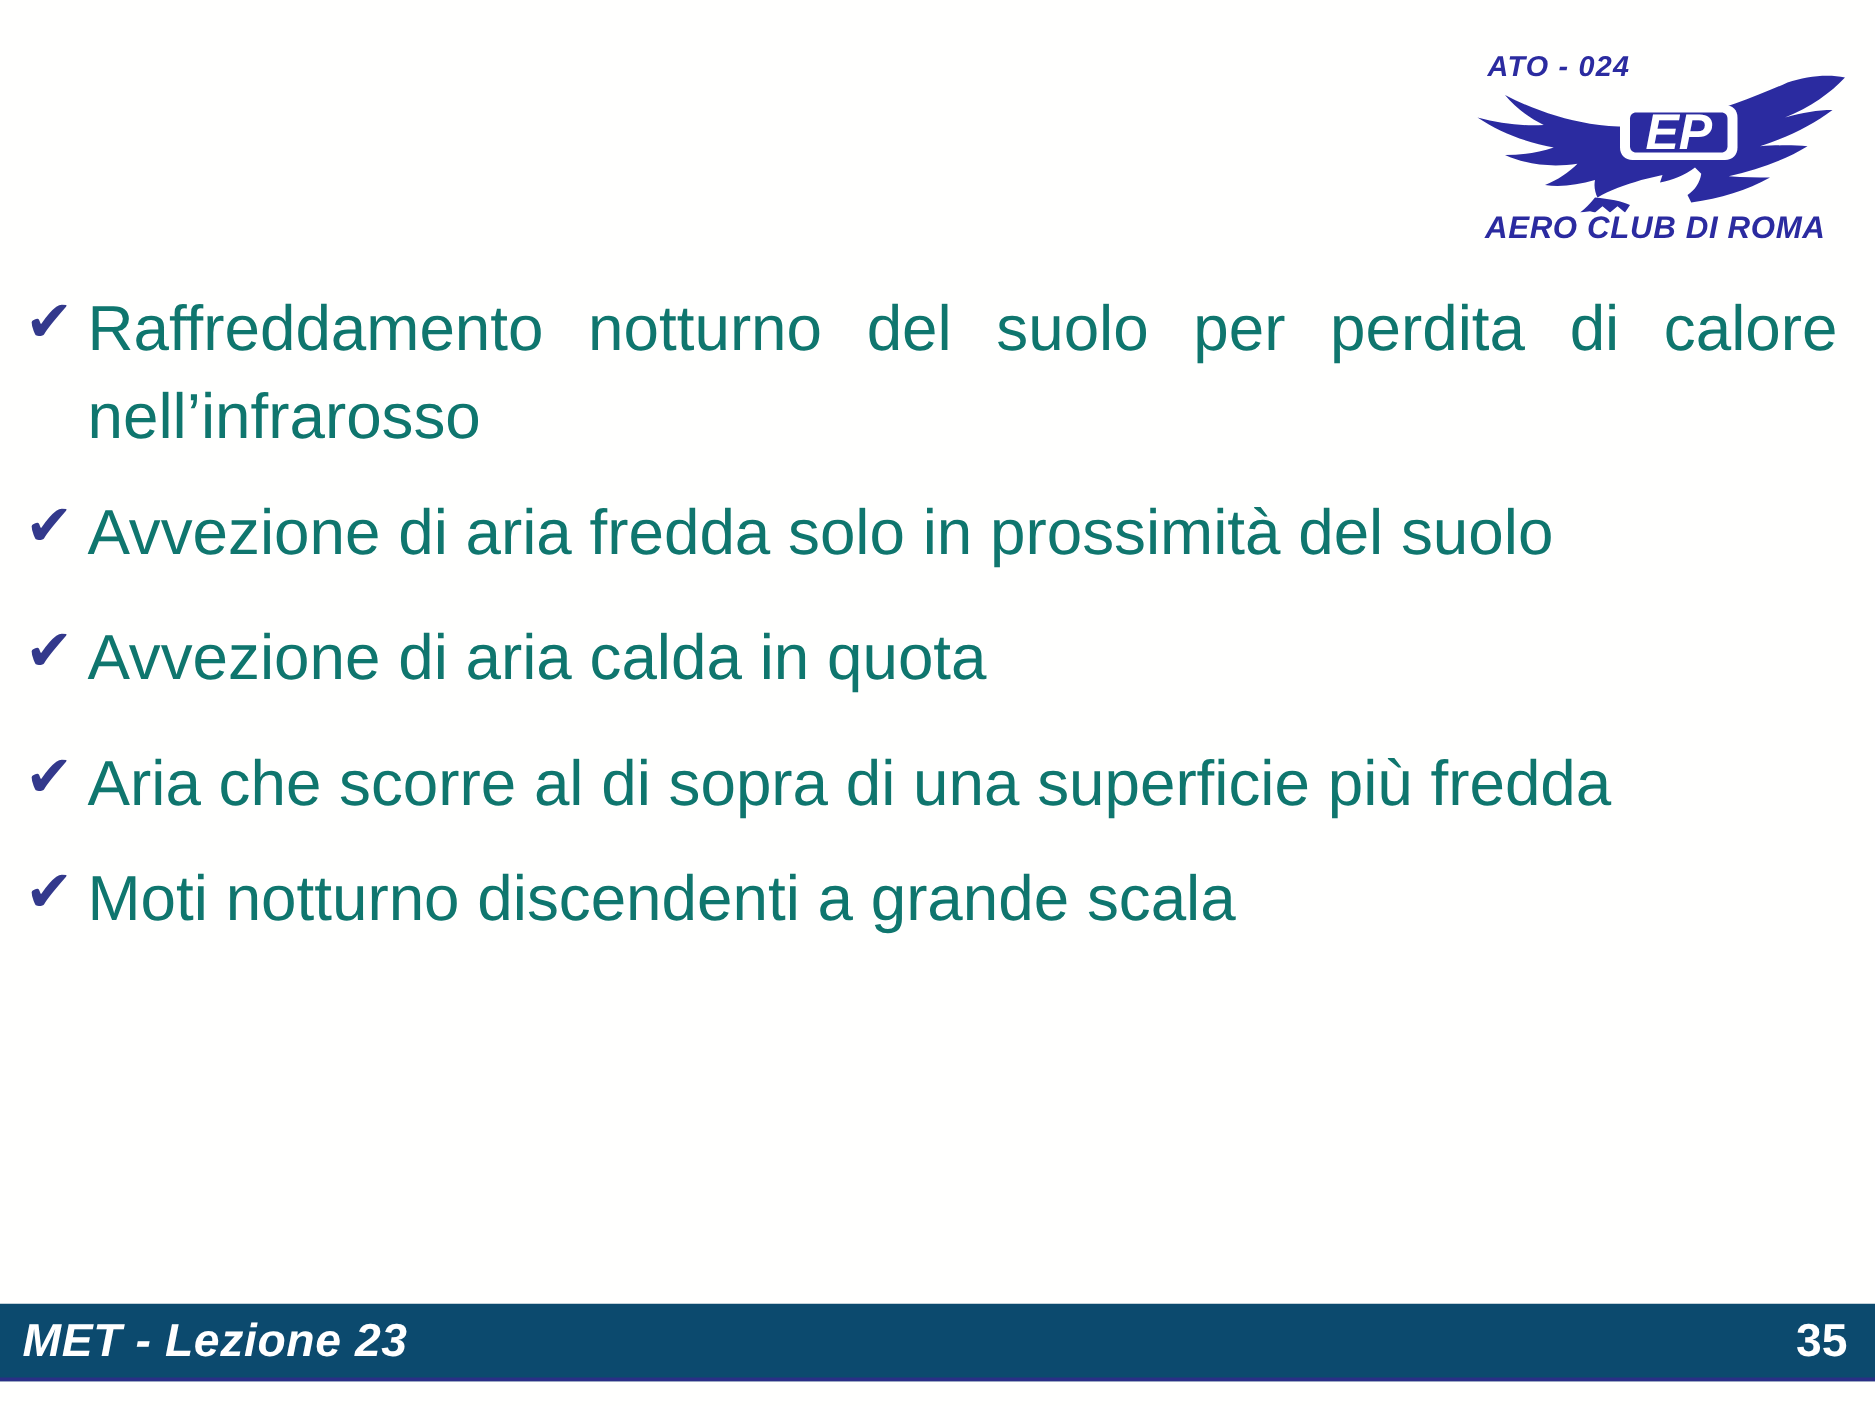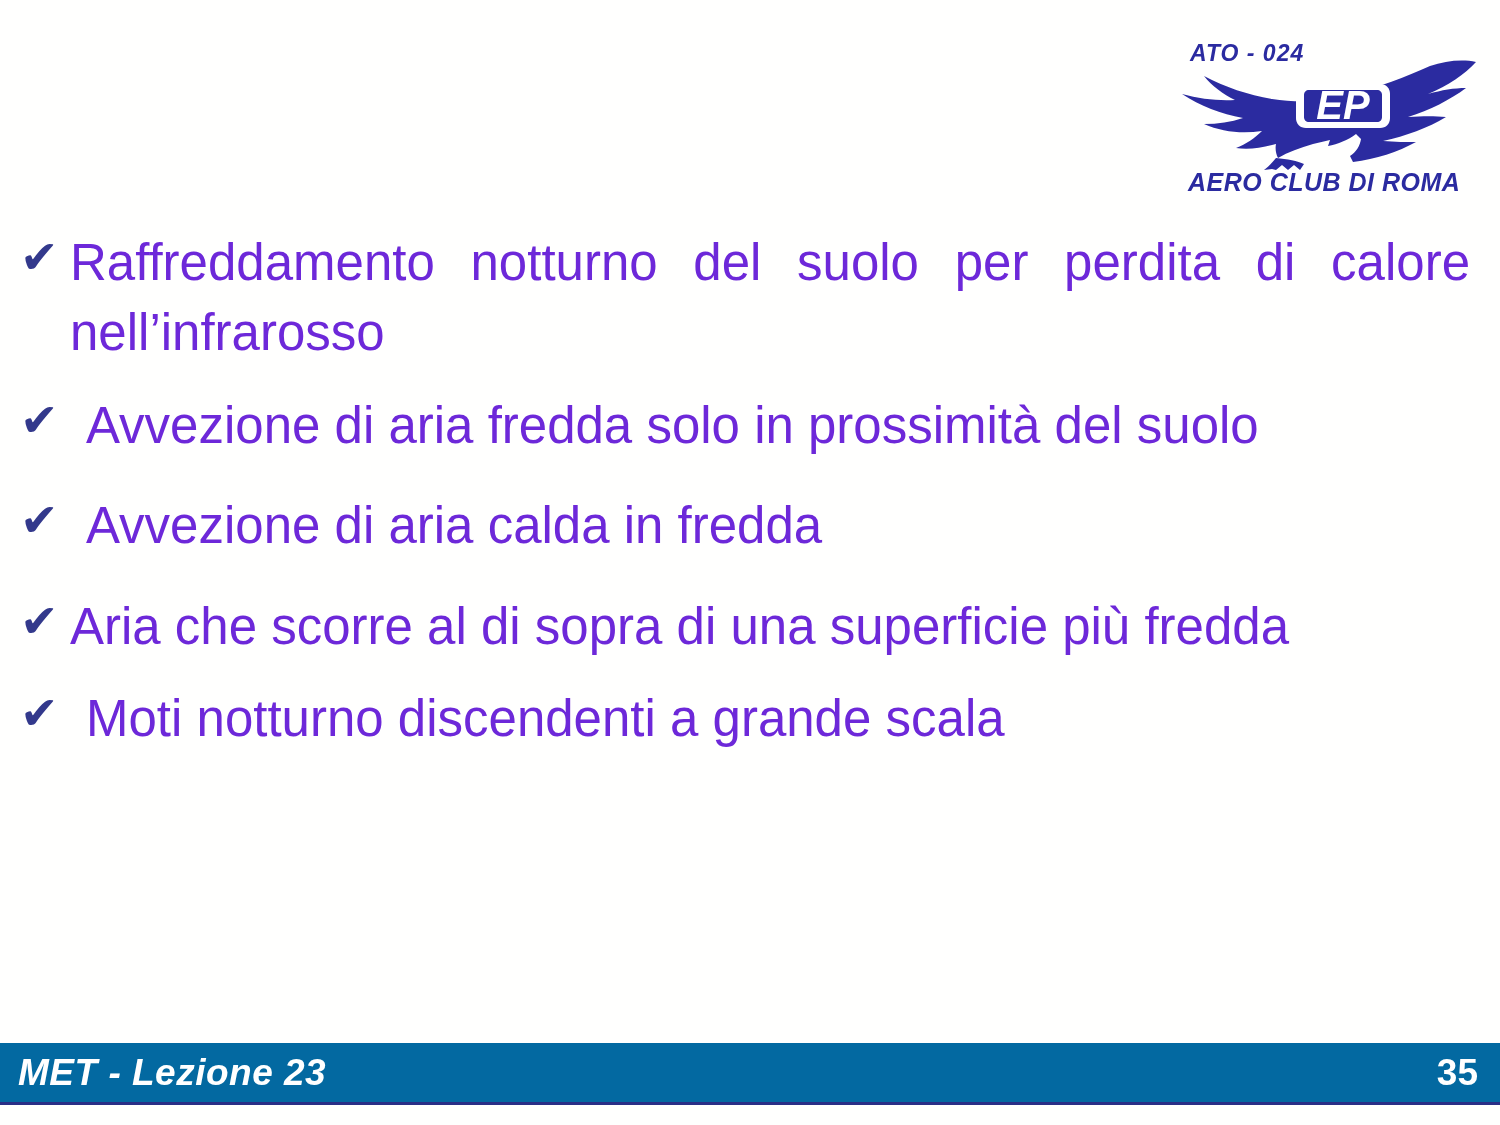--- a/index.html
+++ b/index.html
@@ -94,44 +94,43 @@
     font-size: 46px;
     line-height: 1.18;
     color: #33398c;
     text-align: left;
     padding-top: 2px;
   }
   .bullet-text {
     flex: 1 1 auto;
     font-size: 51px;
     line-height: 1.38;
-    color: #6d28d9;
+    color: #0f766e;
     text-align: justify;
     text-justify: inter-word;
   }
   .bullet-text.nojustify {
     text-align: left;
-    margin-left: 16px;
   }
 
   
   .bullet-row.r0 { margin-bottom: 22px; }
   .bullet-row.r1 { margin-bottom: 30px; }
   .bullet-row.r2 { margin-bottom: 30px; }
   .bullet-row.r3 { margin-bottom: 22px; }
   .bullet-row.r4 { margin-bottom: 0; }
 
   
   .footer-bar {
     position: absolute;
     left: 0;
     top: 1043px;
     width: 1500px;
     height: 59px;
-    background: #0369a1;
+    background: #0c4a6e;
     border-bottom: 3px solid #2a2f86;
   }
   .footer-left {
     position: absolute;
     left: 18px;
     top: 9px;
     font-size: 37px;
     font-weight: bold;
     font-style: italic;
     color: #ffffff;
@@ -234,21 +233,21 @@
       <span class="bullet-text">Raffreddamento notturno del suolo per perdita di calore nell’infrarosso</span>
     </div>
 
     <div class="bullet-row r1">
       <span class="bullet-mark">✔</span>
       <span class="bullet-text nojustify">Avvezione di aria fredda solo in prossimità del suolo</span>
     </div>
 
     <div class="bullet-row r2">
       <span class="bullet-mark">✔</span>
-      <span class="bullet-text nojustify">Avvezione di aria calda in fredda</span>
+      <span class="bullet-text nojustify">Avvezione di aria calda in quota</span>
     </div>
 
     <div class="bullet-row r3">
       <span class="bullet-mark">✔</span>
       <span class="bullet-text">Aria che scorre al di sopra di una superficie più fredda</span>
     </div>
 
     <div class="bullet-row r4">
       <span class="bullet-mark">✔</span>
       <span class="bullet-text nojustify">Moti notturno discendenti a grande scala</span>

